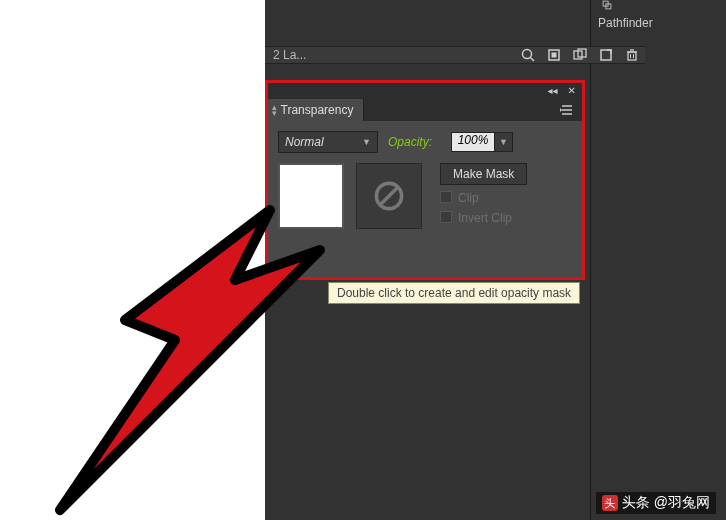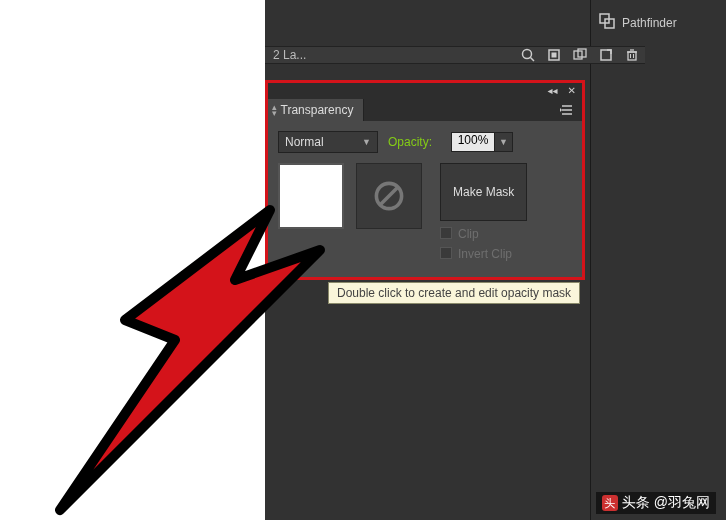--- a/index.html
+++ b/index.html
@@ -24,21 +24,21 @@
     position: absolute; left: 265px; top: 46px; width: 380px; height: 18px;
     background: #3a3a3a; border-top: 1px solid #222; border-bottom: 1px solid #222;
     display: flex; align-items: center; color: #bbb;
   }
   .bottom-bar .spacer { flex: 1; }
   .layers-text { padding-left: 8px; font-size: 12px; }
   .bb-icon { width: 26px; height: 26px; display: flex; align-items: center; justify-content: center; color: #ccc; cursor: pointer; }
   .bb-icon svg { width: 16px; height: 16px; }
   .pathfinder-row {
     position: absolute; left: 598px; top: 0; width: 126px; height: 30px;
-    display: flex; align-items: flex-end; color: #ccc; gap: 6px;
+    display: flex; align-items: flex-start; color: #ccc; gap: 6px; flex-direction: column;
   }
   .pf-icon { width: 18px; height: 18px; }
   .panel-wrap {
     position: absolute; left: 265px; top: 80px; width: 320px; height: 200px;
     border: 3px solid #d4131a;
   }
   .panel-topbar {
     height: 16px; background: #2d2d2d; display: flex; justify-content: flex-end; align-items: center; padding-right: 6px; gap: 10px;
   }
   .panel-topbar .collapse, .panel-topbar .close { color: #ccc; cursor: pointer; font-size: 10px; line-height: 1; }
@@ -48,21 +48,21 @@
   .tab {
     background: #494949; color: #ddd; height: 22px; padding: 0 10px 0 4px; display: flex; align-items: center; gap: 2px; font-size: 12px;
     border-right: 1px solid #222;
   }
   .tab .updown { font-size: 9px; line-height: 6px; color: #aaa; display: flex; flex-direction: column; padding-right: 2px;}
   .menu-icon { margin-left: auto; margin-right: 6px; width: 18px; height: 18px; display:flex; align-items:center; justify-content:center; cursor:pointer; }
   .menu-icon svg { width: 14px; height: 14px; }
   .panel-body {
     background: #494949; height: calc(100% - 38px); padding: 10px; color: #ccc;
   }
-  .row { display: flex; align-items: center; gap: 10px; margin-bottom: 10px; }
+  .row { display: flex; align-items: center; gap: 10px; margin-bottom: 10px; font-style: italic; }
   .select {
     background: #3a3a3a; border: 1px solid #222; color: #ddd; height: 22px;
     display: flex; align-items: center; padding: 0 6px; cursor: pointer; position: relative;
   }
   .select.blend { width: 100px; justify-content: space-between; }
   .select .arrow { color: #aaa; font-size: 9px; }
   .opacity-label { color: #84cc16; font-size: 12px; }
   .opacity-group { display: flex; align-items: flex-start; padding-left: 9px; }
   .opacity-input {
     background: #e8e8e8; color: #000; border: 1px solid #222; width: 44px; height: 20px;
@@ -74,21 +74,21 @@
   }
   .mask-row { display: flex; gap: 12px; align-items: flex-start; }
   .thumb {
     width: 66px; height: 66px; background: #fff; border: 2px solid #555; position: relative; cursor: pointer;
   }
   .mask-thumb {
     width: 66px; height: 66px; background: #3a3a3a; border: 1px solid #2a2a2a; display:flex; align-items:center; justify-content:center; cursor: pointer;
   }
   .mask-controls { display: flex; flex-direction: column; gap: 6px; margin-left: 6px; }
   .btn {
-    background: #3a3a3a; border: 1px solid #222; color: #ddd; padding: 21px 12px; font-size: 12px; cursor: pointer;
+    background: #3a3a3a; border: 1px solid #222; color: #ddd; padding: 3px 12px; font-size: 12px; cursor: pointer;
   }
   .cb-row { display: flex; align-items: flex-start; gap: 6px; color: #6e6e6e; font-size: 12px; }
   .cb { width: 12px; height: 12px; border: 1px solid #555; background: #3a3a3a; }
   .tooltip {
     position: absolute; left: 328px; top: 282px;
     background: #faf6da; border: 1px solid #8a8a6a; color: #444;
     padding: 3px 8px; font-size: 12px;
   }
   .cursor-arrow {
     position: absolute; left: 20px; top: 190px; pointer-events: none;

